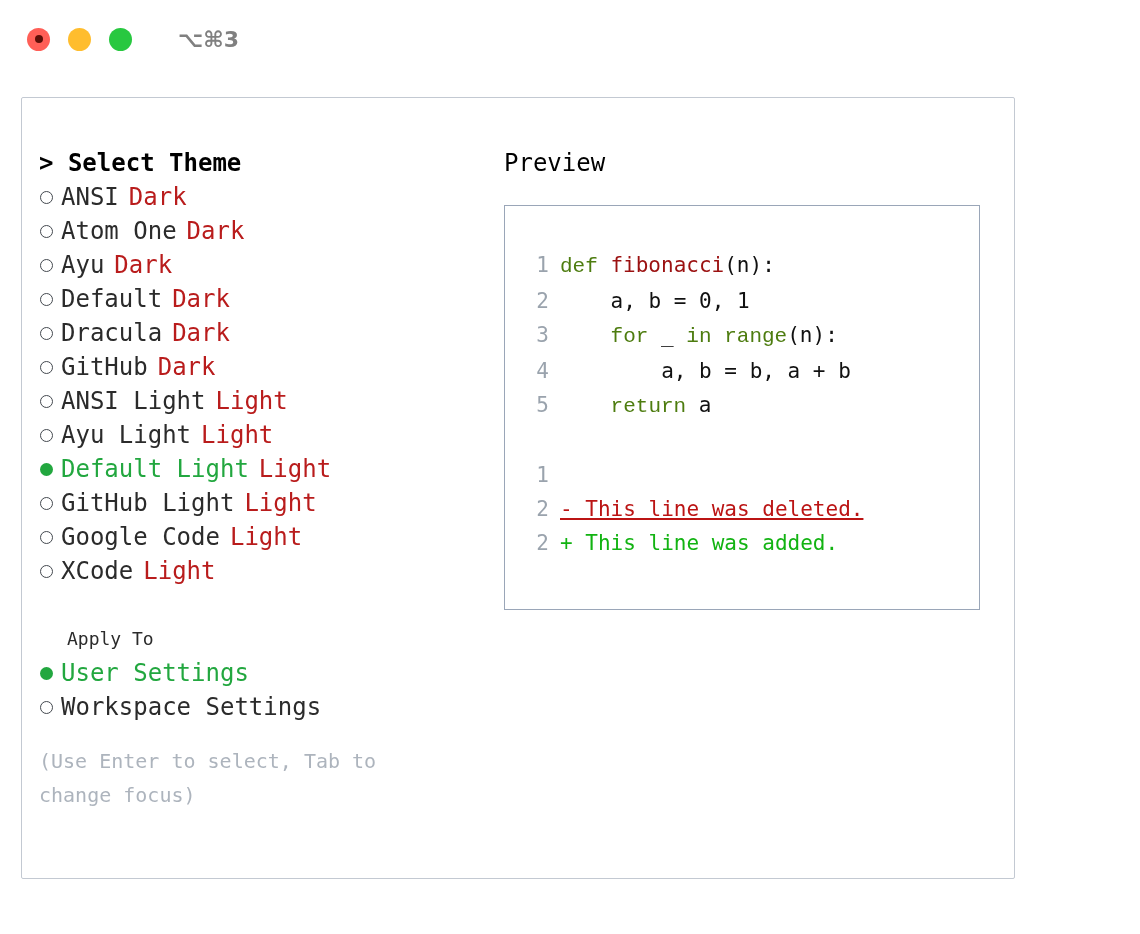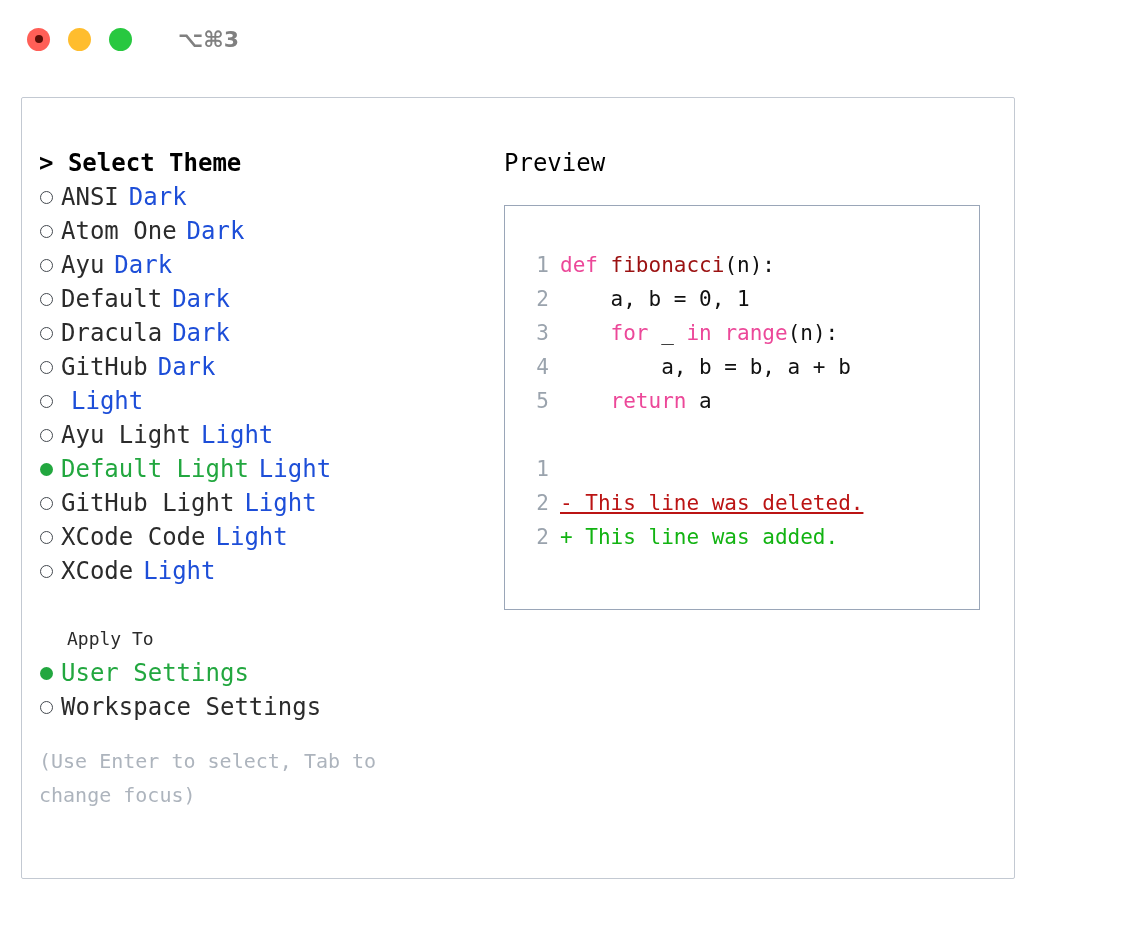--- a/index.html
+++ b/index.html
@@ -132,21 +132,21 @@
     border: 1.7px solid #44494f;
     background: transparent;
   }
   .bullet-on::before {
     background: #22a73f;
     border: none;
   }
   .row-label { color: #2b2b2b; }
   .row.selected .row-label { color: #22a73f; }
   .row-badge {
-    color: #1d4ed8;
+    color: #b91c1c;
     margin-left: 10px;
     text-align: right;
   }
   .section-title {
     height: 34px;
     line-height: 34px;
     font-size: 18px;
     color: #2b2b2b;
     padding-left: 28px;
     white-space: pre;
@@ -184,21 +184,21 @@
     display: flex;
   }
   .ln {
     color: #9aa3ad;
     width: 26px;
     flex: 0 0 26px;
     text-align: right;
     margin-right: 11px;
   }
   .code-blank { height: 34px; }
-  .tok-kw   { color: #ec4899; }
+  .tok-kw   { color: #4d7c0f; font-family: Liberation Mono, monospace; }
   .tok-fn   { color: #9b1111; }
   .tok-plain{ color: #111111; }
   .diff-ctx { color: #7d8893; }
   .diff-del { color: #bb1414; text-decoration: underline; }
   .diff-add { color: #12b312; }
 </style>
 </head>
 <body>
 
 <div class="window">
@@ -217,25 +217,25 @@
 
       <div class="col-left">
         <div class="list-header">&gt; Select Theme</div>
         <div id="theme-list">
             <div class="row"><span class="bullet bullet-dot bullet-off"></span><span class="row-label">ANSI</span><span class="row-badge">Dark</span></div>
             <div class="row"><span class="bullet bullet-dot bullet-off"></span><span class="row-label">Atom One</span><span class="row-badge">Dark</span></div>
             <div class="row"><span class="bullet bullet-dot bullet-off"></span><span class="row-label">Ayu</span><span class="row-badge">Dark</span></div>
             <div class="row"><span class="bullet bullet-dot bullet-off"></span><span class="row-label">Default</span><span class="row-badge">Dark</span></div>
             <div class="row"><span class="bullet bullet-dot bullet-off"></span><span class="row-label">Dracula</span><span class="row-badge">Dark</span></div>
             <div class="row"><span class="bullet bullet-dot bullet-off"></span><span class="row-label">GitHub</span><span class="row-badge">Dark</span></div>
-            <div class="row"><span class="bullet bullet-dot bullet-off"></span><span class="row-badge">Light</span></div>
+            <div class="row"><span class="bullet bullet-dot bullet-off"></span><span class="row-label">ANSI Light</span><span class="row-badge">Light</span></div>
             <div class="row"><span class="bullet bullet-dot bullet-off"></span><span class="row-label">Ayu Light</span><span class="row-badge">Light</span></div>
             <div class="row selected"><span class="bullet bullet-dot bullet-on"></span><span class="row-label">Default Light</span><span class="row-badge">Light</span></div>
             <div class="row"><span class="bullet bullet-dot bullet-off"></span><span class="row-label">GitHub Light</span><span class="row-badge">Light</span></div>
-            <div class="row"><span class="bullet bullet-dot bullet-off"></span><span class="row-label">XCode Code</span><span class="row-badge">Light</span></div>
+            <div class="row"><span class="bullet bullet-dot bullet-off"></span><span class="row-label">Google Code</span><span class="row-badge">Light</span></div>
             <div class="row"><span class="bullet bullet-dot bullet-off"></span><span class="row-label">XCode</span><span class="row-badge">Light</span></div>
           </div>
 
         <div class="spacer-row"></div>
 
         <div class="section-title">Apply To</div>
         <div id="apply-list">
             <div class="row selected"><span class="bullet bullet-dot bullet-on"></span><span class="row-label">User Settings</span></div>
             <div class="row"><span class="bullet bullet-dot bullet-off"></span><span class="row-label">Workspace Settings</span></div>
           </div>

